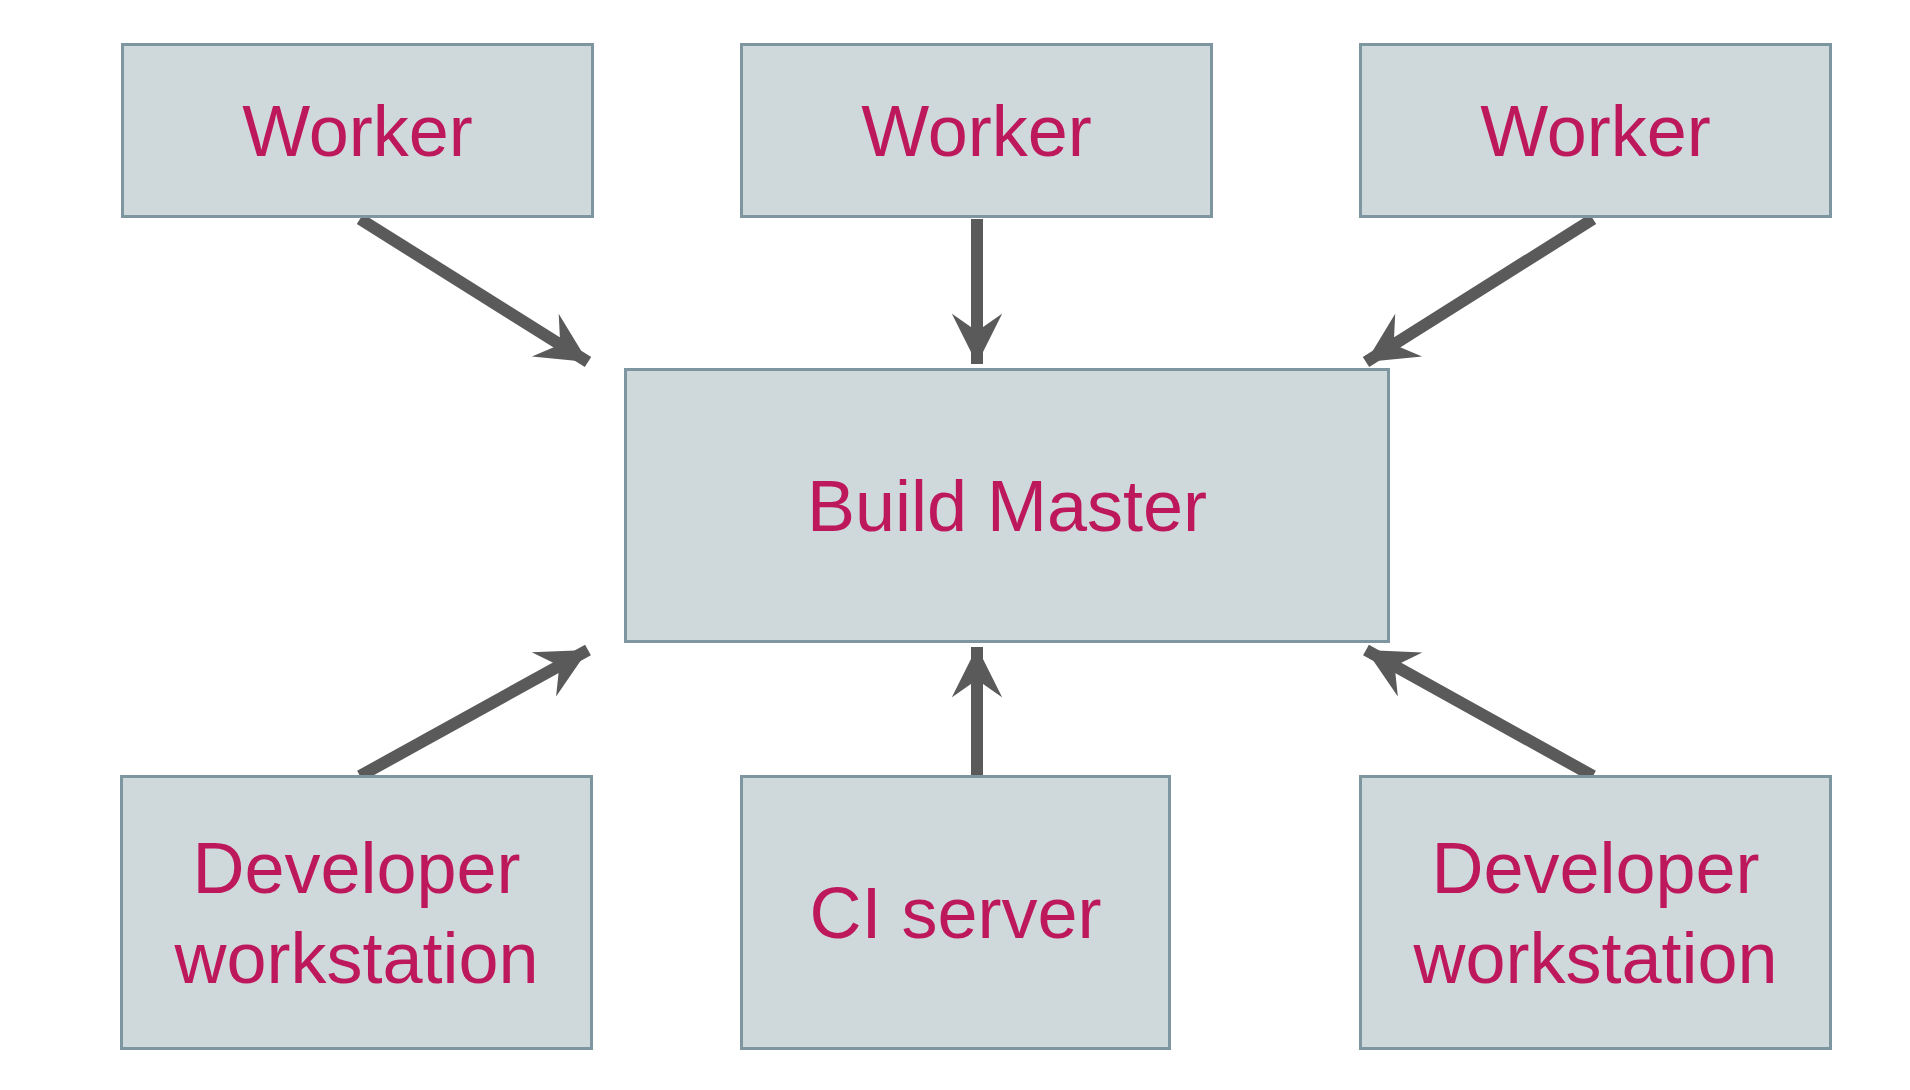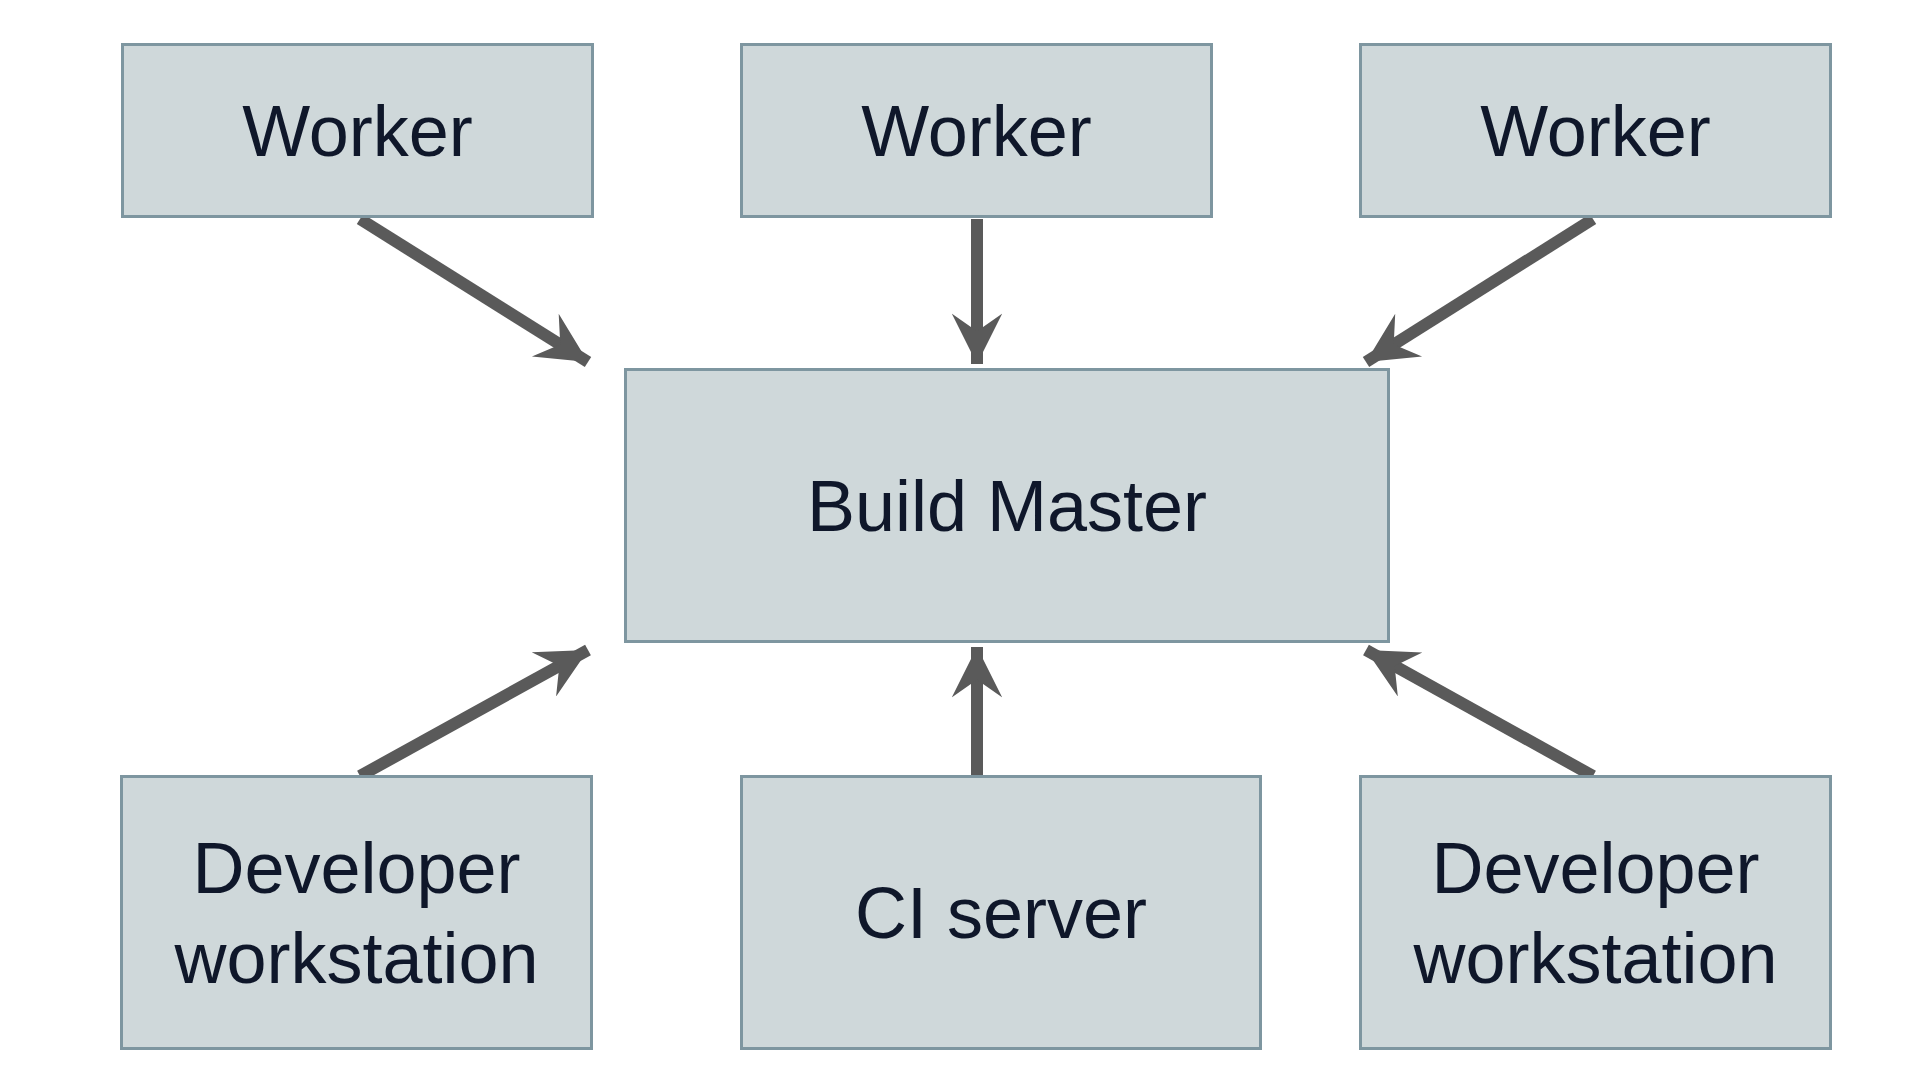--- a/index.html
+++ b/index.html
@@ -29,31 +29,31 @@
     background: #cfd8da;
     border: 3px solid #7e96a0;
     display: flex;
     align-items: center;
     justify-content: center;
     text-align: center;
   }
   .node .label {
     font-size: 72px;
     line-height: 1.25;
-    color: #0f172a;
+    color: #be185d;
     letter-spacing: 0px;
     padding: 0 18px;
   }
   
   .n-worker-1      { left: 121px;  top: 43px;  width: 473px; height: 175px; }
   .n-worker-2      { left: 740px;  top: 43px;  width: 473px; height: 175px; }
   .n-worker-3      { left: 1359px; top: 43px;  width: 473px; height: 175px; }
   .n-build-master  { left: 624px;  top: 368px; width: 766px; height: 275px; }
   .n-dev-left      { left: 120px;  top: 775px; width: 473px; height: 275px; }
-  .n-ci-server     { left: 740px;  top: 775px; width: 522px; height: 275px; }
+  .n-ci-server     { left: 740px;  top: 775px; width: 431px; height: 275px; }
   .n-dev-right     { left: 1359px; top: 775px; width: 473px; height: 275px; }
 </style>
 </head>
 <body>
 
 <div class="canvas">
 
   <svg class="arrow-layer" viewBox="0 0 1910 1090" xmlns="http://www.w3.org/2000/svg">
     <defs>
       <marker id="barb" viewBox="0 0 10 10" refX="10" refY="5" markerWidth="4.5" markerHeight="4.2" orient="auto">

